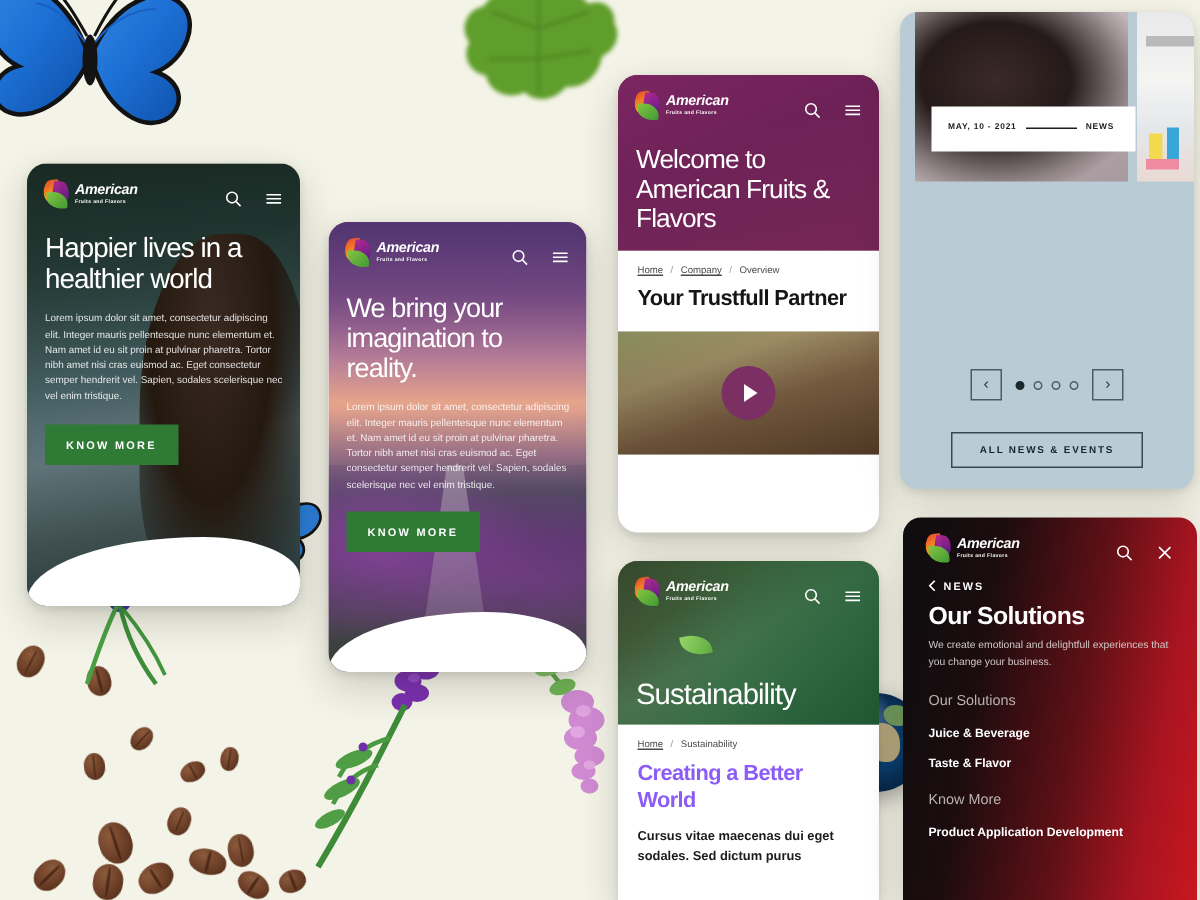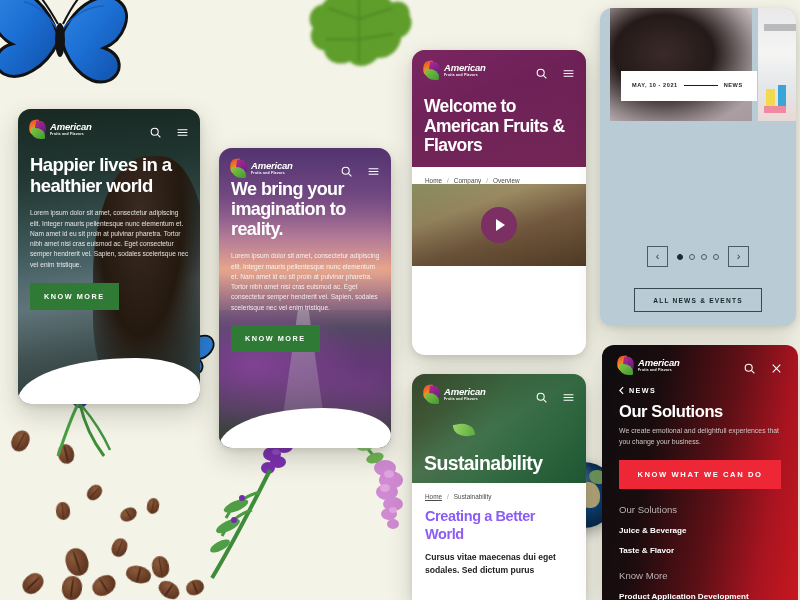--- a/index.html
+++ b/index.html
@@ -78,21 +78,21 @@
     border-radius: 0 70% 10% 70%;
   }
   .logo-text { line-height: 1; }
   .logo-name { font-size: 9.5px; font-weight: 700; letter-spacing: -.2px; font-style: italic; }
   .logo-sub { font-size: 3.4px; font-weight: 700; letter-spacing: .25px; margin-top: 1.5px; }
 
   .topbar-actions { margin-left: auto; display: flex; align-items: center; gap: 13px; }
   .icon-btn { width: 14px; height: 14px; display:flex; align-items:center; justify-content:center; }
   .icon-btn svg { width: 13px; height: 13px; display:block; }
 
-  .hero-title { font-weight: 700; letter-spacing: -.6px; line-height: 1.12; color:#fff; }
+  .hero-title { font-weight: 400; letter-spacing: -.6px; line-height: 1.12; color:#fff; }
   .hero-body { line-height: 1.55; }
 
   .btn-green {
     display: inline-block; background: #2f7a34; color: #fff;
     font-size: 7.3px; font-weight: 700; letter-spacing: 1.5px;
     padding: 9px 14px; border: 0; cursor: pointer;
   }
 
   
   #phone-happier { left: 18px; top: 109px; width: 182px; height: 295px; }
@@ -431,21 +431,21 @@
           </svg>
       </span>
       <span class="icon-btn">
         <svg viewBox="0 0 24 24" stroke="#fff" stroke-width="2">
             <path d="M3 7h18M3 12h18M3 17h18"></path>
           </svg>
       </span>
     </div>
   </div>
 
-  <div style="position:absolute; left:12px; right:11px; top:31px;">
+  <div style="position:absolute; left:12px; right:11px; top:47px;">
     <div class="hero-title" style="font-size:18px;">We bring your imagination to reality.</div>
     <div class="hero-body" style="font-size:6.6px; color:rgba(255,255,255,.85); margin-top:12px;">Lorem ipsum dolor sit amet, consectetur adipiscing elit. Integer mauris pellentesque nunc elementum et. Nam amet id eu sit proin at pulvinar pharetra. Tortor nibh amet nisi cras euismod ac. Eget consectetur semper hendrerit vel. Sapien, sodales scelerisque nec vel enim tristique.</div>
     <button class="btn-green" style="margin-top:12px;">KNOW MORE</button>
   </div>
 
   <div class="white-wave"></div>
 </div>
 
 <div class="phone" id="phone-welcome">
   <div class="topbar">
@@ -480,20 +480,21 @@
   </div>
 
   <div class="crumbs">
     <a href="#">Home</a>
     <span class="sep">/</span>
     <a href="#">Company</a>
     <span class="sep">/</span>
     <span class="cur">Overview</span>
   </div>
 
+  <div class="sect-title">Your Trustfull Partner</div>
 
   <div class="video">
     <div class="play-btn">
         <div class="tri"></div>
       </div>
   </div>
 </div>
 
 <div class="phone" id="phone-sust">
   <div class="topbar">
@@ -603,21 +604,20 @@
     <div class="back">
       <svg width="5" height="9" viewBox="0 0 6 10" fill="none" stroke="#fff" stroke-width="1.4">
           <path d="M5 1 1 5l4 4"></path>
         </svg>
       <span>NEWS</span>
     </div>
 
     <div class="sol-title">Our Solutions</div>
     <div class="sol-sub">We create emotional and delightfull experiences that you change your business.</div>
 
-    <button class="btn-red">KNOW WHAT WE CAN DO</button>
 
     <div class="menu-group-title">Our Solutions</div>
     <div class="menu-item">Juice &amp; Beverage</div>
     <div class="menu-item">Taste &amp; Flavor</div>
 
     <div class="menu-group-title">Know More</div>
     <div class="menu-item">Product Application Development</div>
 
   </div>
 </div>

